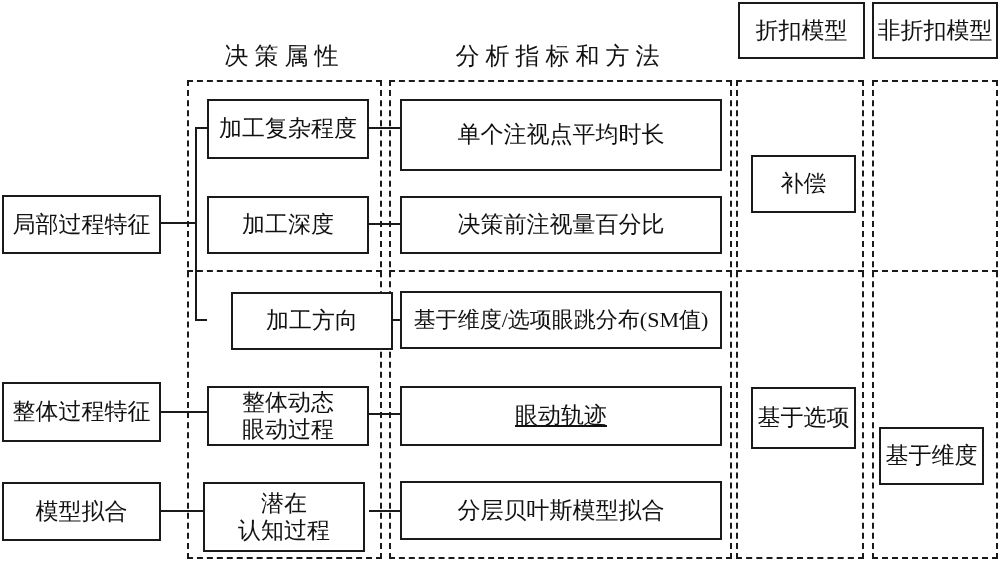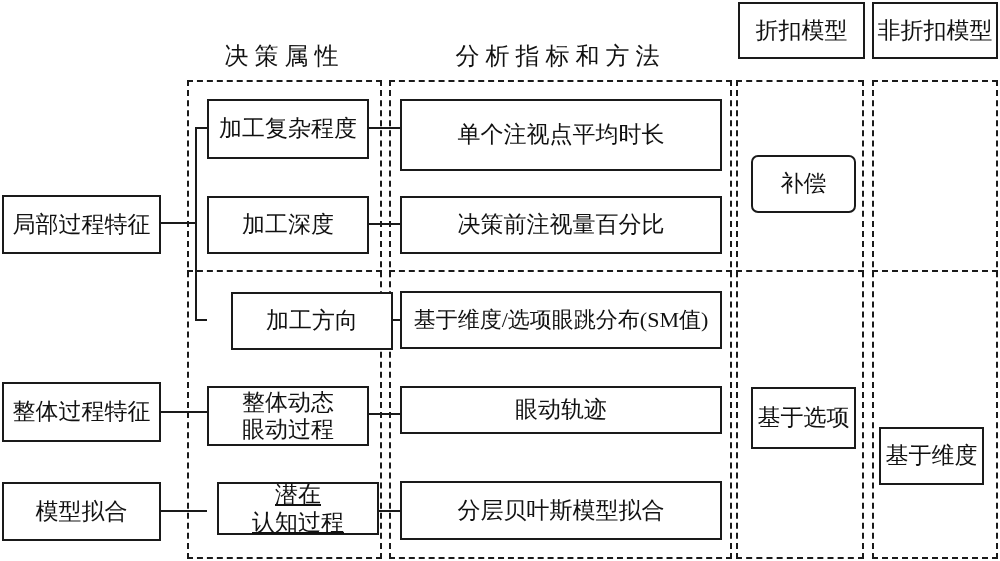--- a/index.html
+++ b/index.html
@@ -72,30 +72,30 @@
 
   <div class="solid-box" style="left:2px;top:195px;width:159px;height:59px;">局部过程特征</div>
   <div class="solid-box" style="left:2px;top:382px;width:159px;height:60px;">整体过程特征</div>
   <div class="solid-box" style="left:2px;top:482px;width:159px;height:59px;">模型拟合</div>
 
   <div class="solid-box" style="left:207px;top:99px;width:162px;height:60px;">加工复杂程度</div>
   <div class="solid-box" style="left:207px;top:196px;width:162px;height:58px;">加工深度</div>
   <div class="solid-box" style="left:207px;top:292px;width:162px;height:58px;margin-left:24px;">加工方向</div>
   <div class="solid-box" style="left:207px;top:386px;width:162px;height:60px;">整体动态
 眼动过程</div>
-  <div class="solid-box" style="left:217px;top:482px;width:162px;height:53px;text-decoration:underline;">潜在
+  <div class="solid-box" style="left:203px;top:482px;width:162px;height:70px;">潜在
 认知过程</div>
 
   <div class="solid-box" style="left:400px;top:99px;width:322px;height:72px;">单个注视点平均时长</div>
   <div class="solid-box" style="left:400px;top:196px;width:322px;height:58px;">决策前注视量百分比</div>
   <div class="solid-box" style="left:400px;top:291px;width:322px;height:58px;font-size:22px;">基于维度/选项眼跳分布(SM值)</div>
-  <div class="solid-box" style="left:400px;top:386px;width:322px;height:48px;">眼动轨迹</div>
+  <div class="solid-box" style="left:400px;top:386px;width:322px;height:60px;text-decoration:underline;">眼动轨迹</div>
   <div class="solid-box" style="left:400px;top:481px;width:322px;height:59px;">分层贝叶斯模型拟合</div>
 
-  <div class="solid-box" style="left:751px;top:155px;width:105px;height:58px;border-radius:7px;">补偿</div>
+  <div class="solid-box" style="left:751px;top:155px;width:105px;height:58px;">补偿</div>
   <div class="solid-box" style="left:751px;top:387px;width:105px;height:62px;">基于选项</div>
 
   <div class="solid-box" style="left:879px;top:387px;width:105px;height:58px;margin-top:40px;">基于维度</div>
 
   <div class="hline" style="left:160px;top:222px;width:36px;height:2px;"></div>
   <div class="vline" style="left:195px;top:127px;width:2px;height:194px;"></div>
   <div class="hline" style="left:197px;top:127px;width:10px;height:2px;"></div>
   <div class="hline" style="left:197px;top:319px;width:10px;height:2px;"></div>
 
   <div class="hline" style="left:369px;top:127px;width:31px;height:2px;"></div>

